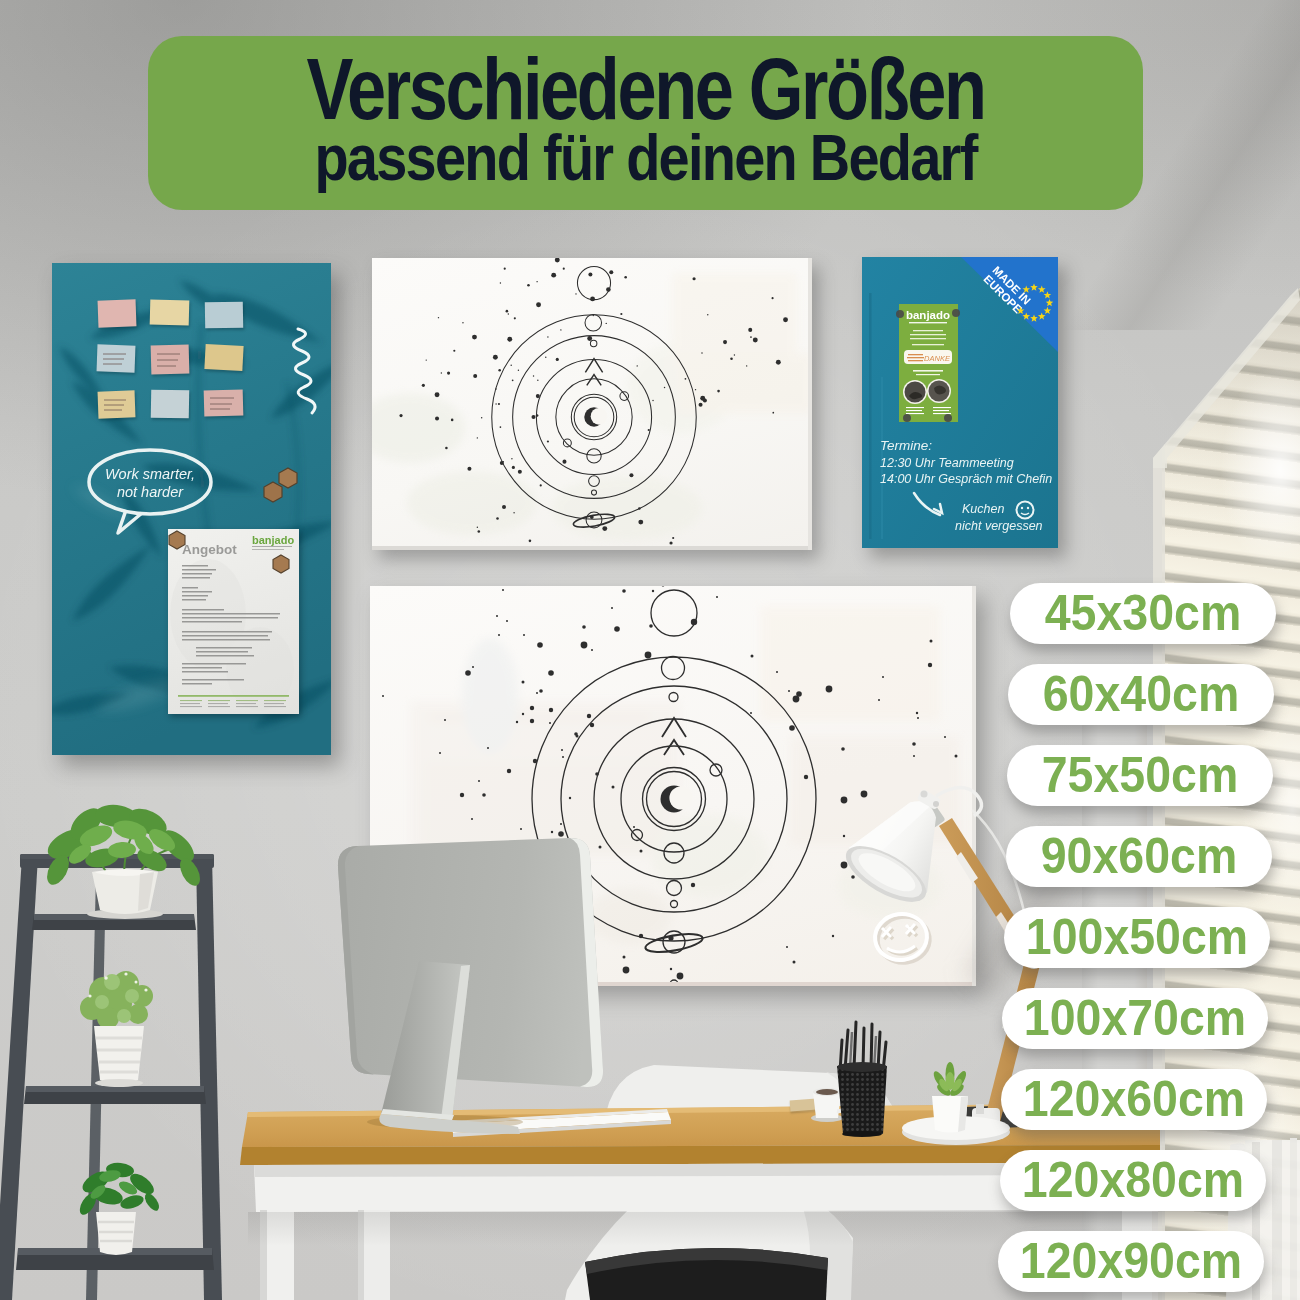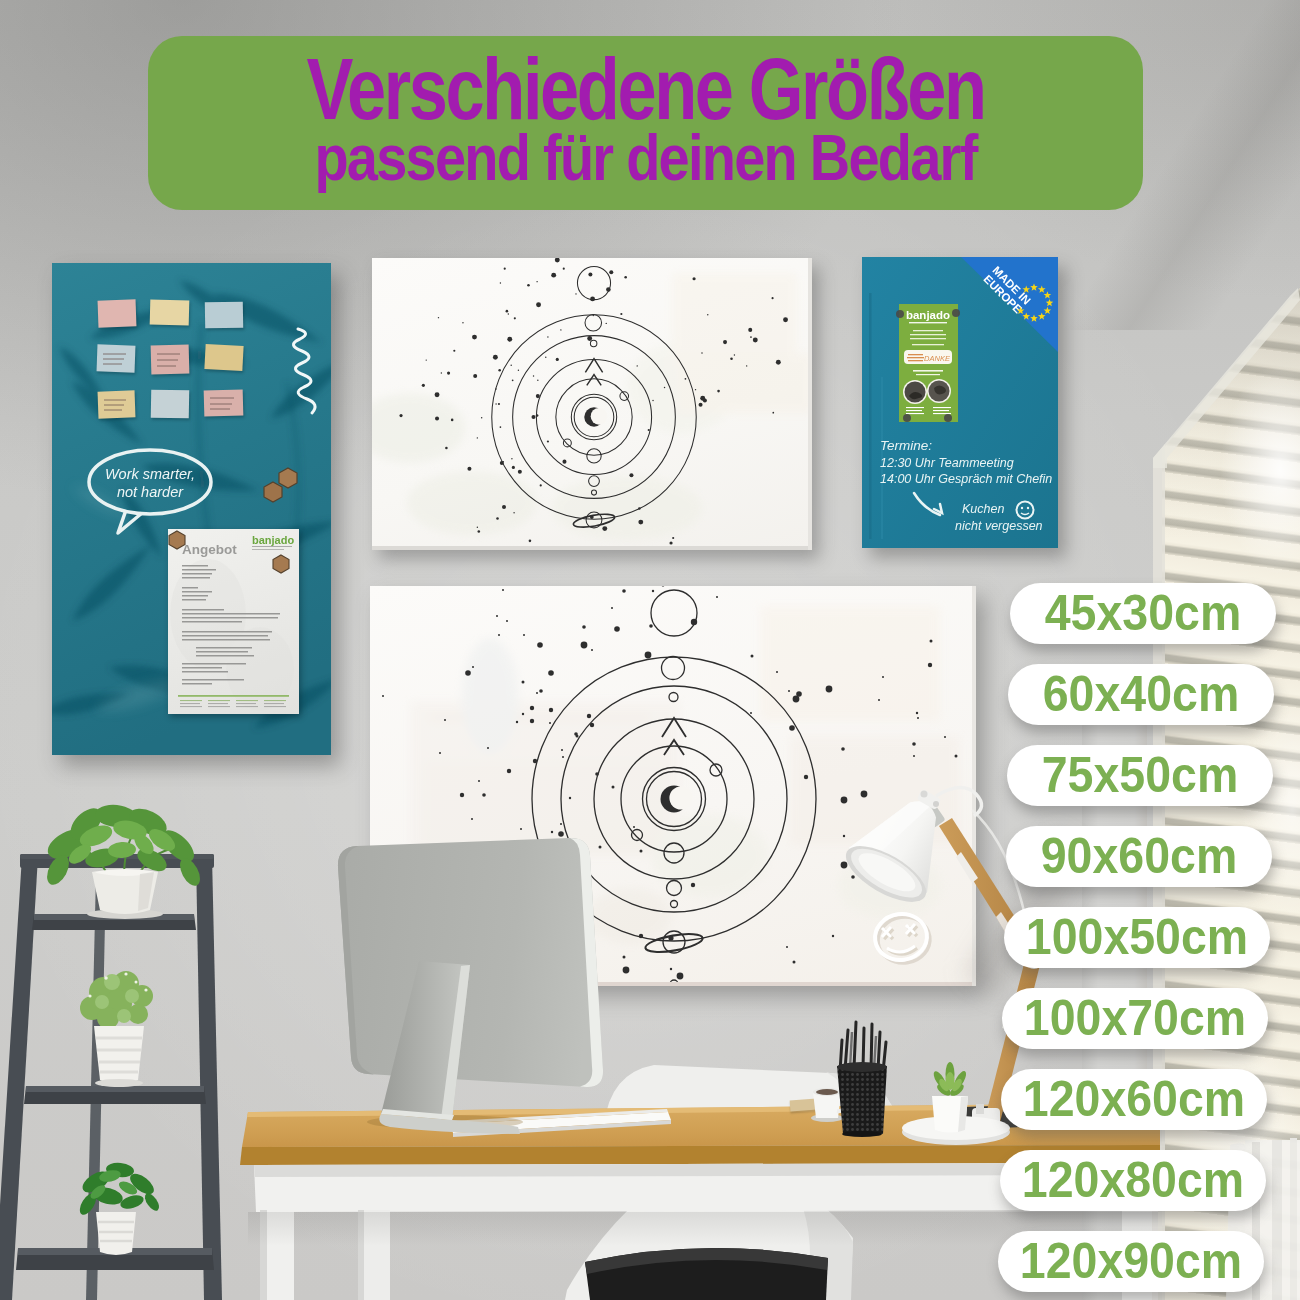--- a/index.html
+++ b/index.html
@@ -889,21 +889,21 @@
   <ellipse cx="39" cy="34" rx="4" ry="8" transform="rotate(52 39 34)"></ellipse>
  </g>
  <g fill="#8cbb58">
   <ellipse cx="32" cy="25" rx="4.5" ry="9"></ellipse>
   <ellipse cx="26" cy="29" rx="3.5" ry="7" transform="rotate(-34 26 29)"></ellipse>
   <ellipse cx="39" cy="29" rx="3.5" ry="7" transform="rotate(34 39 29)"></ellipse>
  </g>
 </svg>
 
 <div class="abs" style="left:148px;top:36px;width:995px;height:174px;border-radius:34px;background:#76a74b"></div>
-<div class="abs" style="left:148px;top:36px;width:995px;height:218px;color:#a21caf">
+<div class="abs" style="left:148px;top:36px;width:995px;height:218px;color:#0f172a">
  <div style="position:absolute;left:0;top:2px;width:995px;text-align:center;font-size:88px;font-weight:bold;transform:scaleX(0.80);letter-spacing:-3px">Verschiedene Größen</div>
  <div style="position:absolute;left:0;top:84px;width:995px;text-align:center;font-size:65px;font-weight:bold;transform:scaleX(0.86);letter-spacing:-2px">passend für deinen Bedarf</div>
 </div>
 
 <div class="abs" style="left:1010px;top:583px;width:266px;height:61px;border-radius:30.5px;background:#fff;box-shadow:2px 8px 13px rgba(80,80,80,0.38)"></div>
 <div class="abs" style="left:1010px;top:583px;width:266px;height:61px;color:#7cb052;font-weight:bold;font-size:50px;text-align:center;line-height:60px;transform:scaleX(0.93)">45x30cm</div>
 <div class="abs" style="left:1008px;top:664px;width:266px;height:61px;border-radius:30.5px;background:#fff;box-shadow:2px 8px 13px rgba(80,80,80,0.38)"></div>
 <div class="abs" style="left:1008px;top:664px;width:266px;height:61px;color:#7cb052;font-weight:bold;font-size:50px;text-align:center;line-height:60px;transform:scaleX(0.93)">60x40cm</div>
 <div class="abs" style="left:1007px;top:745px;width:266px;height:61px;border-radius:30.5px;background:#fff;box-shadow:2px 8px 13px rgba(80,80,80,0.38)"></div>
 <div class="abs" style="left:1007px;top:745px;width:266px;height:61px;color:#7cb052;font-weight:bold;font-size:50px;text-align:center;line-height:60px;transform:scaleX(0.93)">75x50cm</div>

